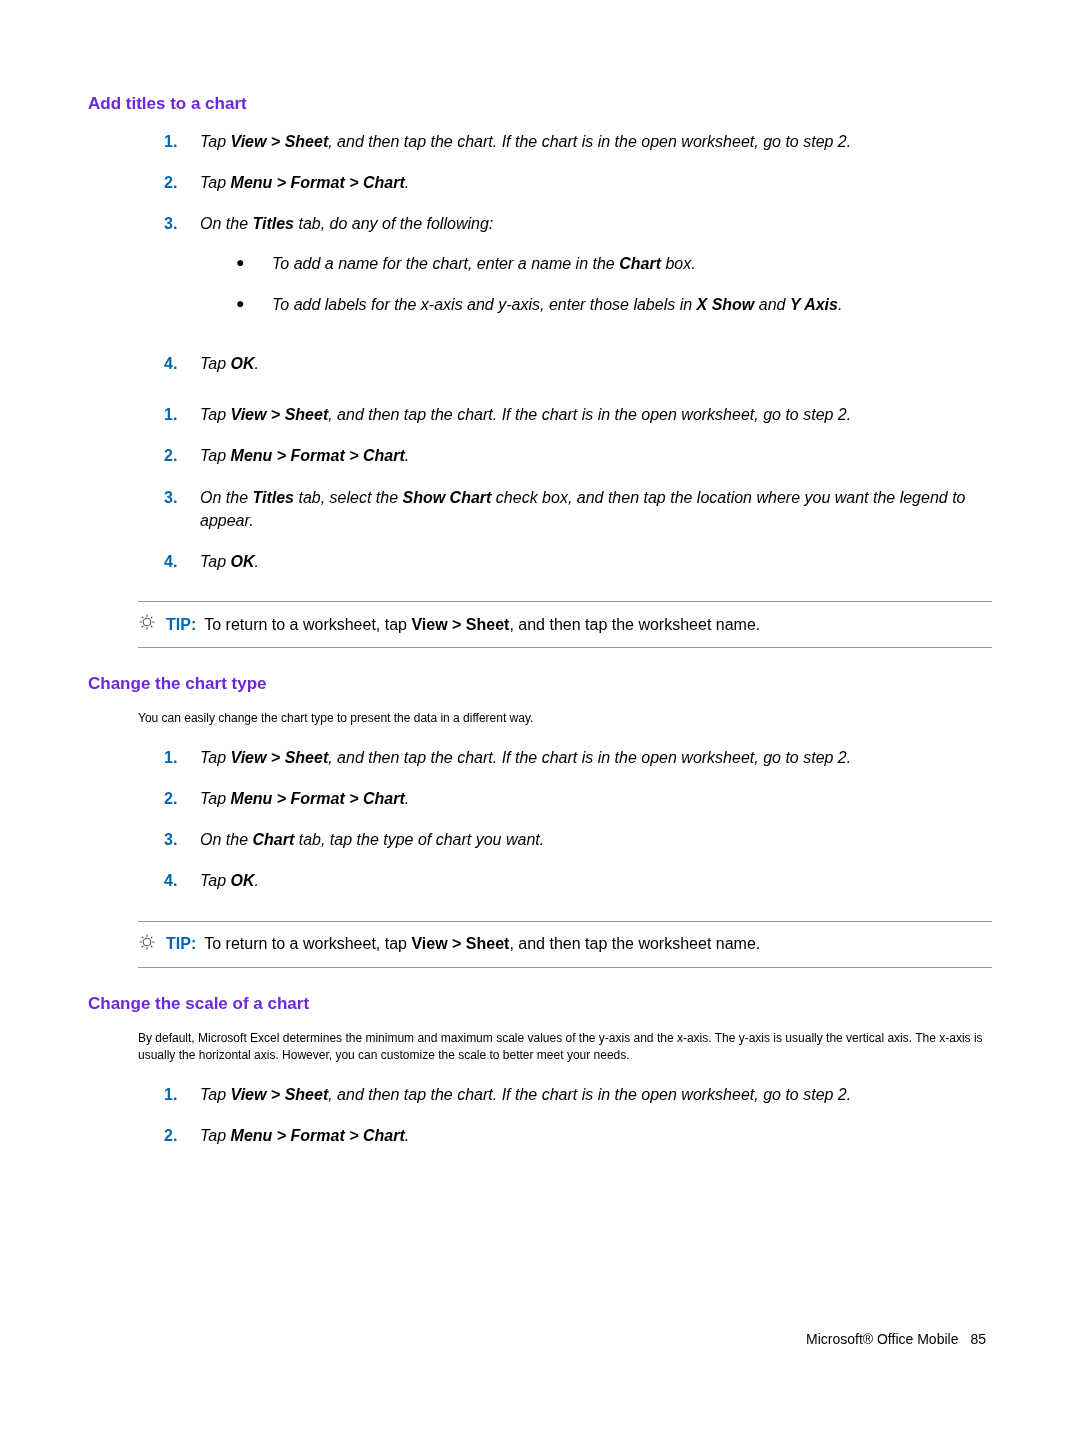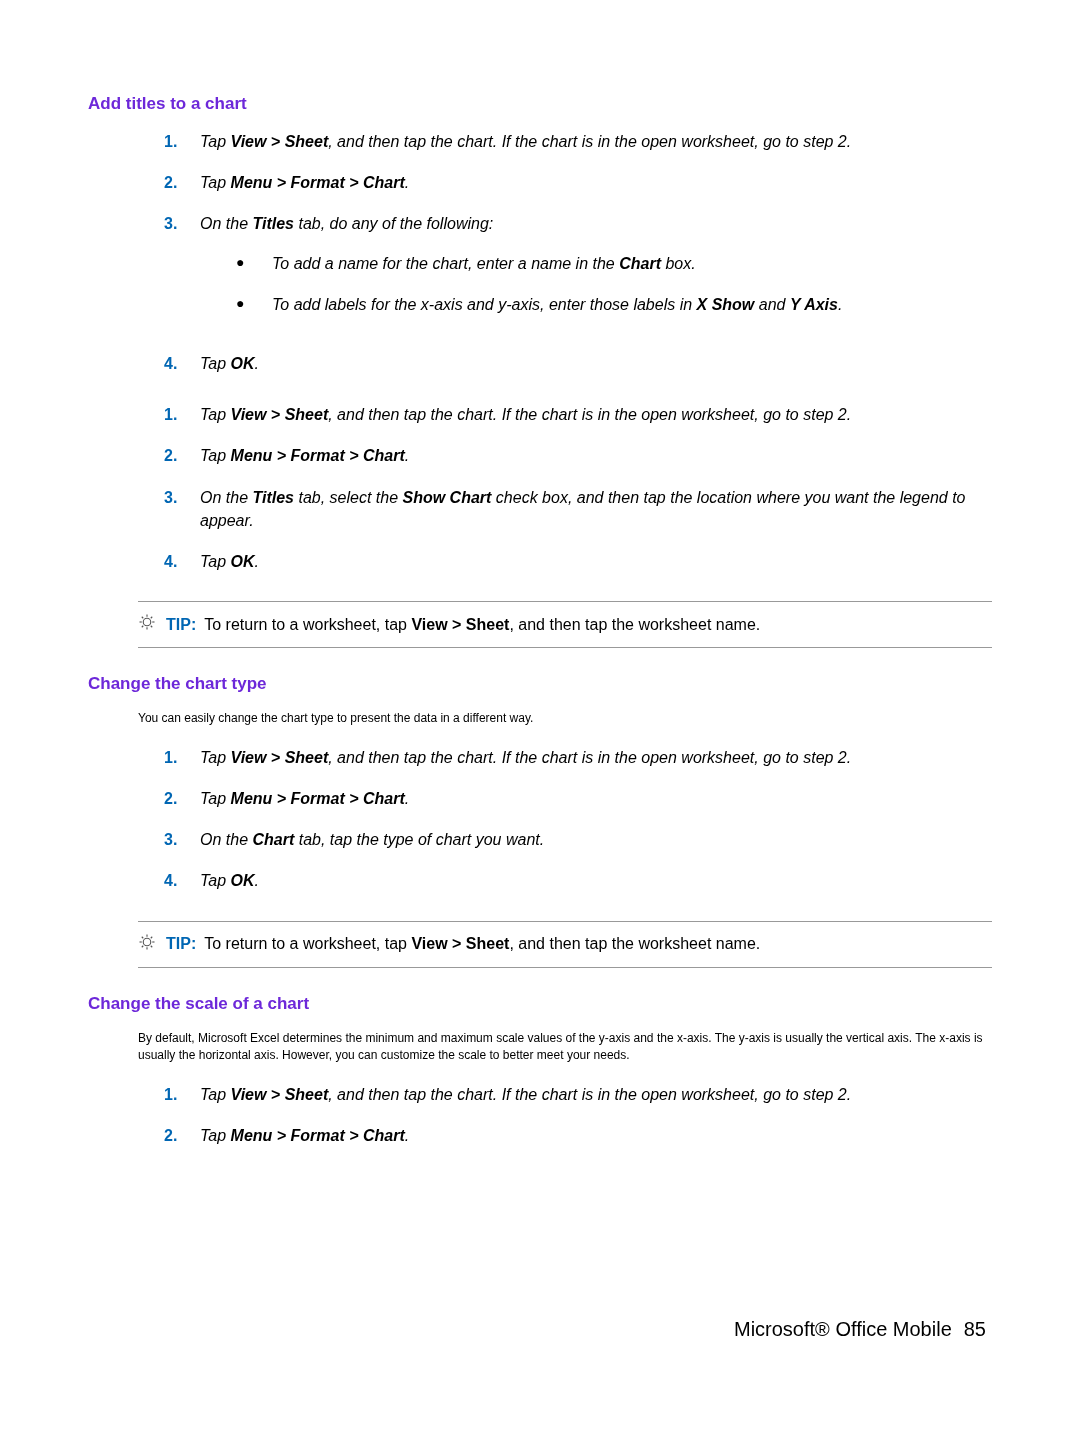--- a/index.html
+++ b/index.html
@@ -87,23 +87,23 @@
     .tip-label {
       color: #0066b3;
       font-weight: bold;
       margin-right: 8px;
     }
     .bold {
       font-weight: bold;
     }
     .footer {
       position: absolute;
-      bottom: 96px;
+      bottom: 90px;
       right: 94px;
-      font-size: 20px;
+      font-size: 14px;
     }
     .pagenum {
       margin-left: 12px;
     }
     .section {
       margin-bottom: 6px;
     }
   </style>
 </head>
 <body>

